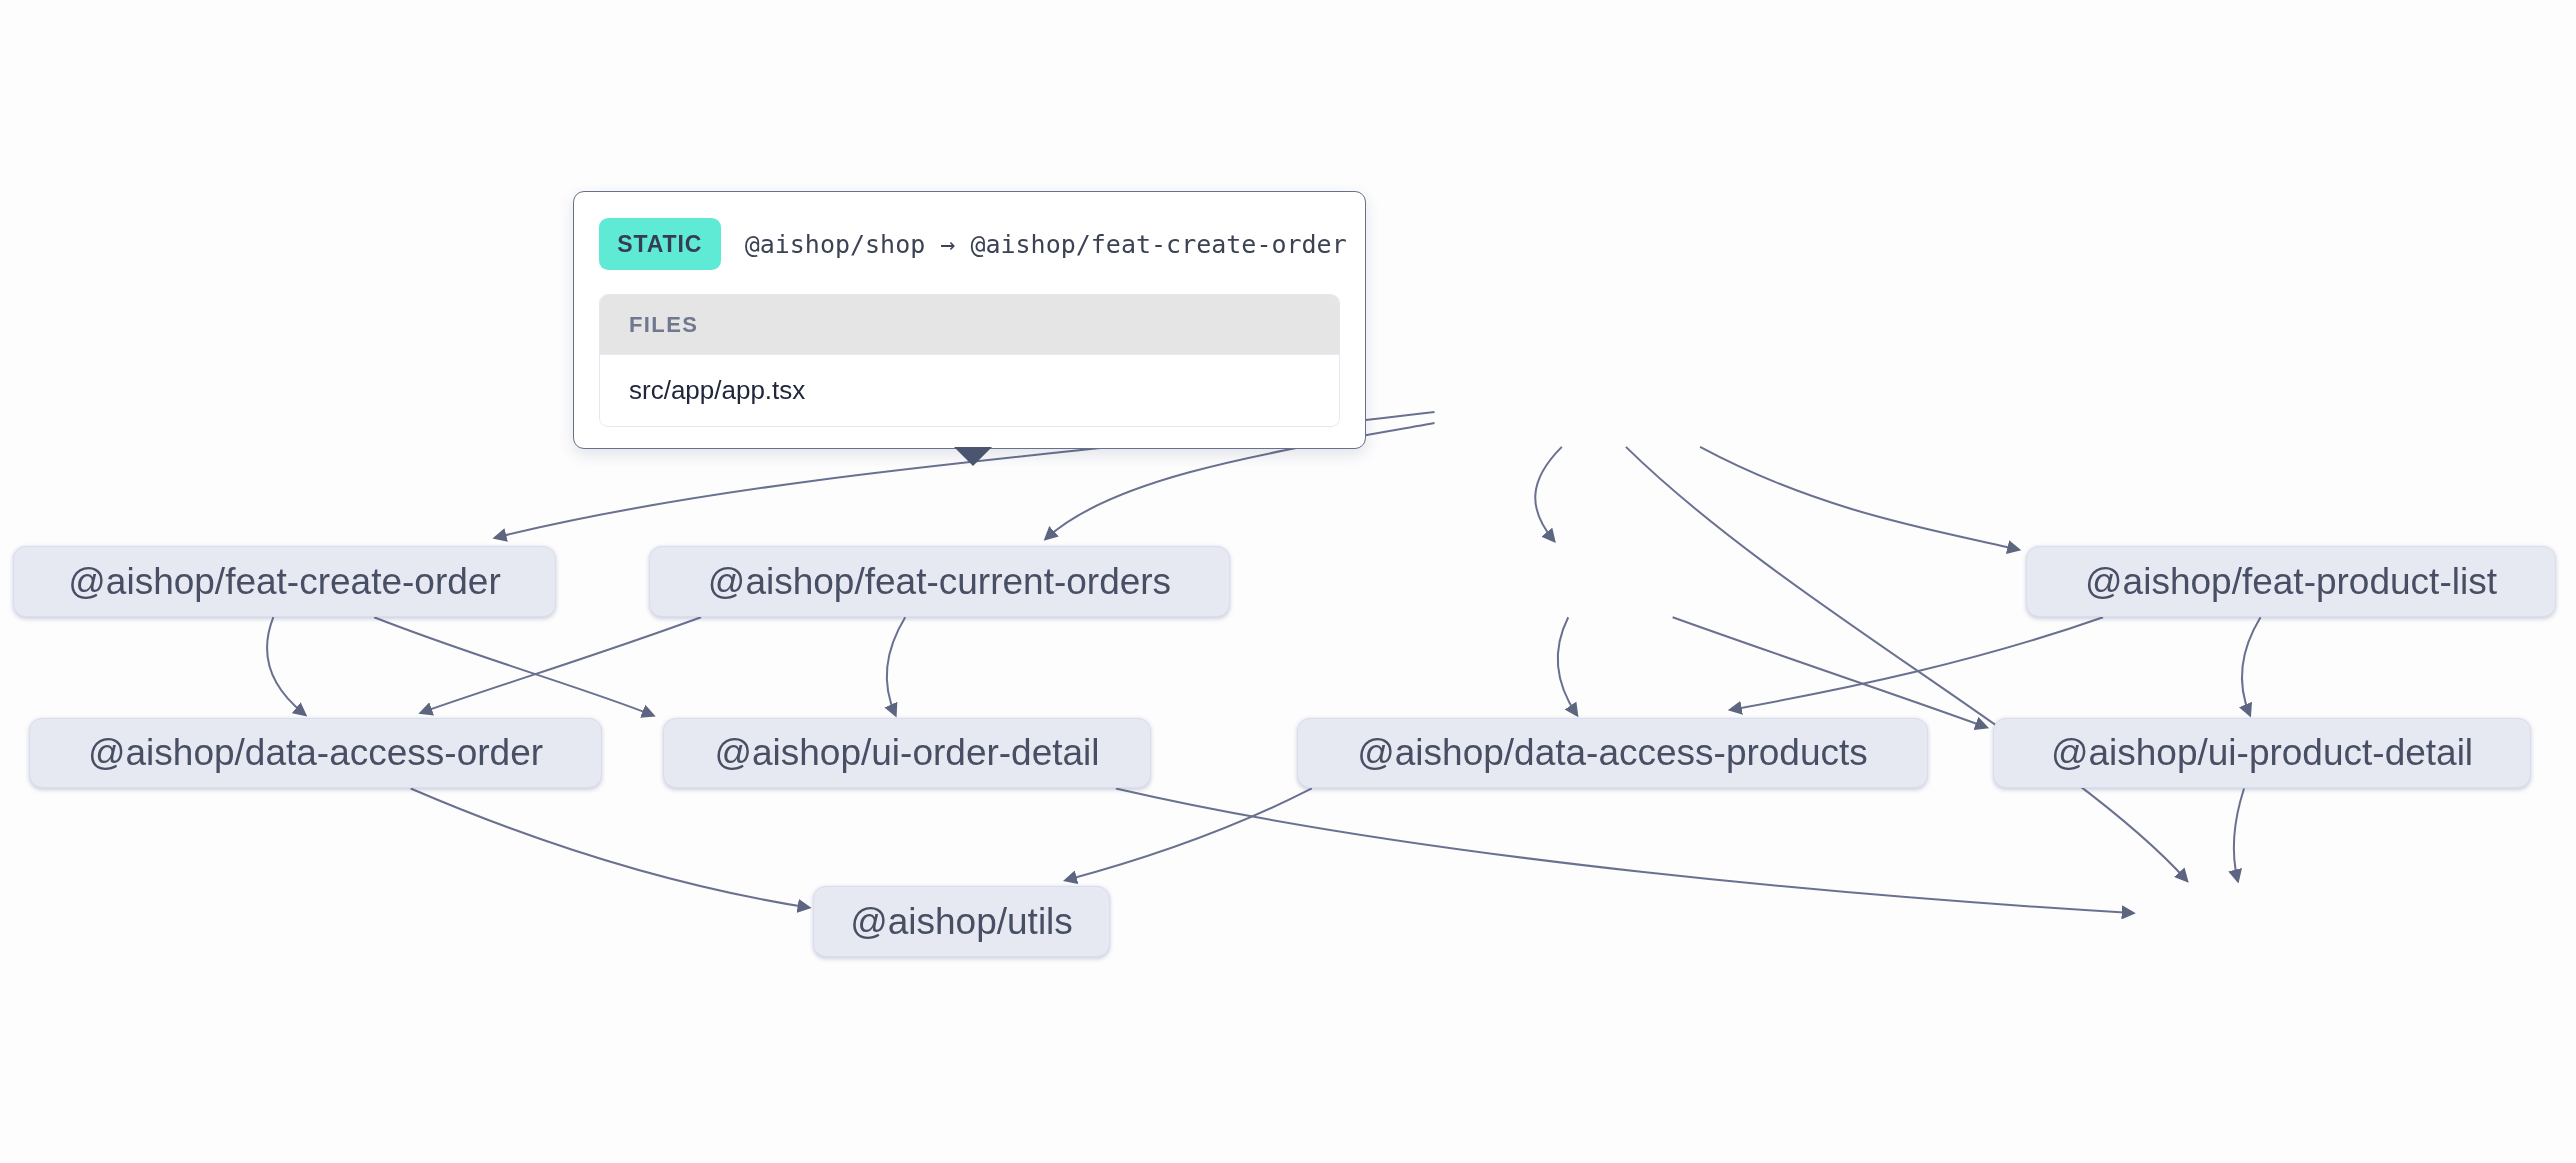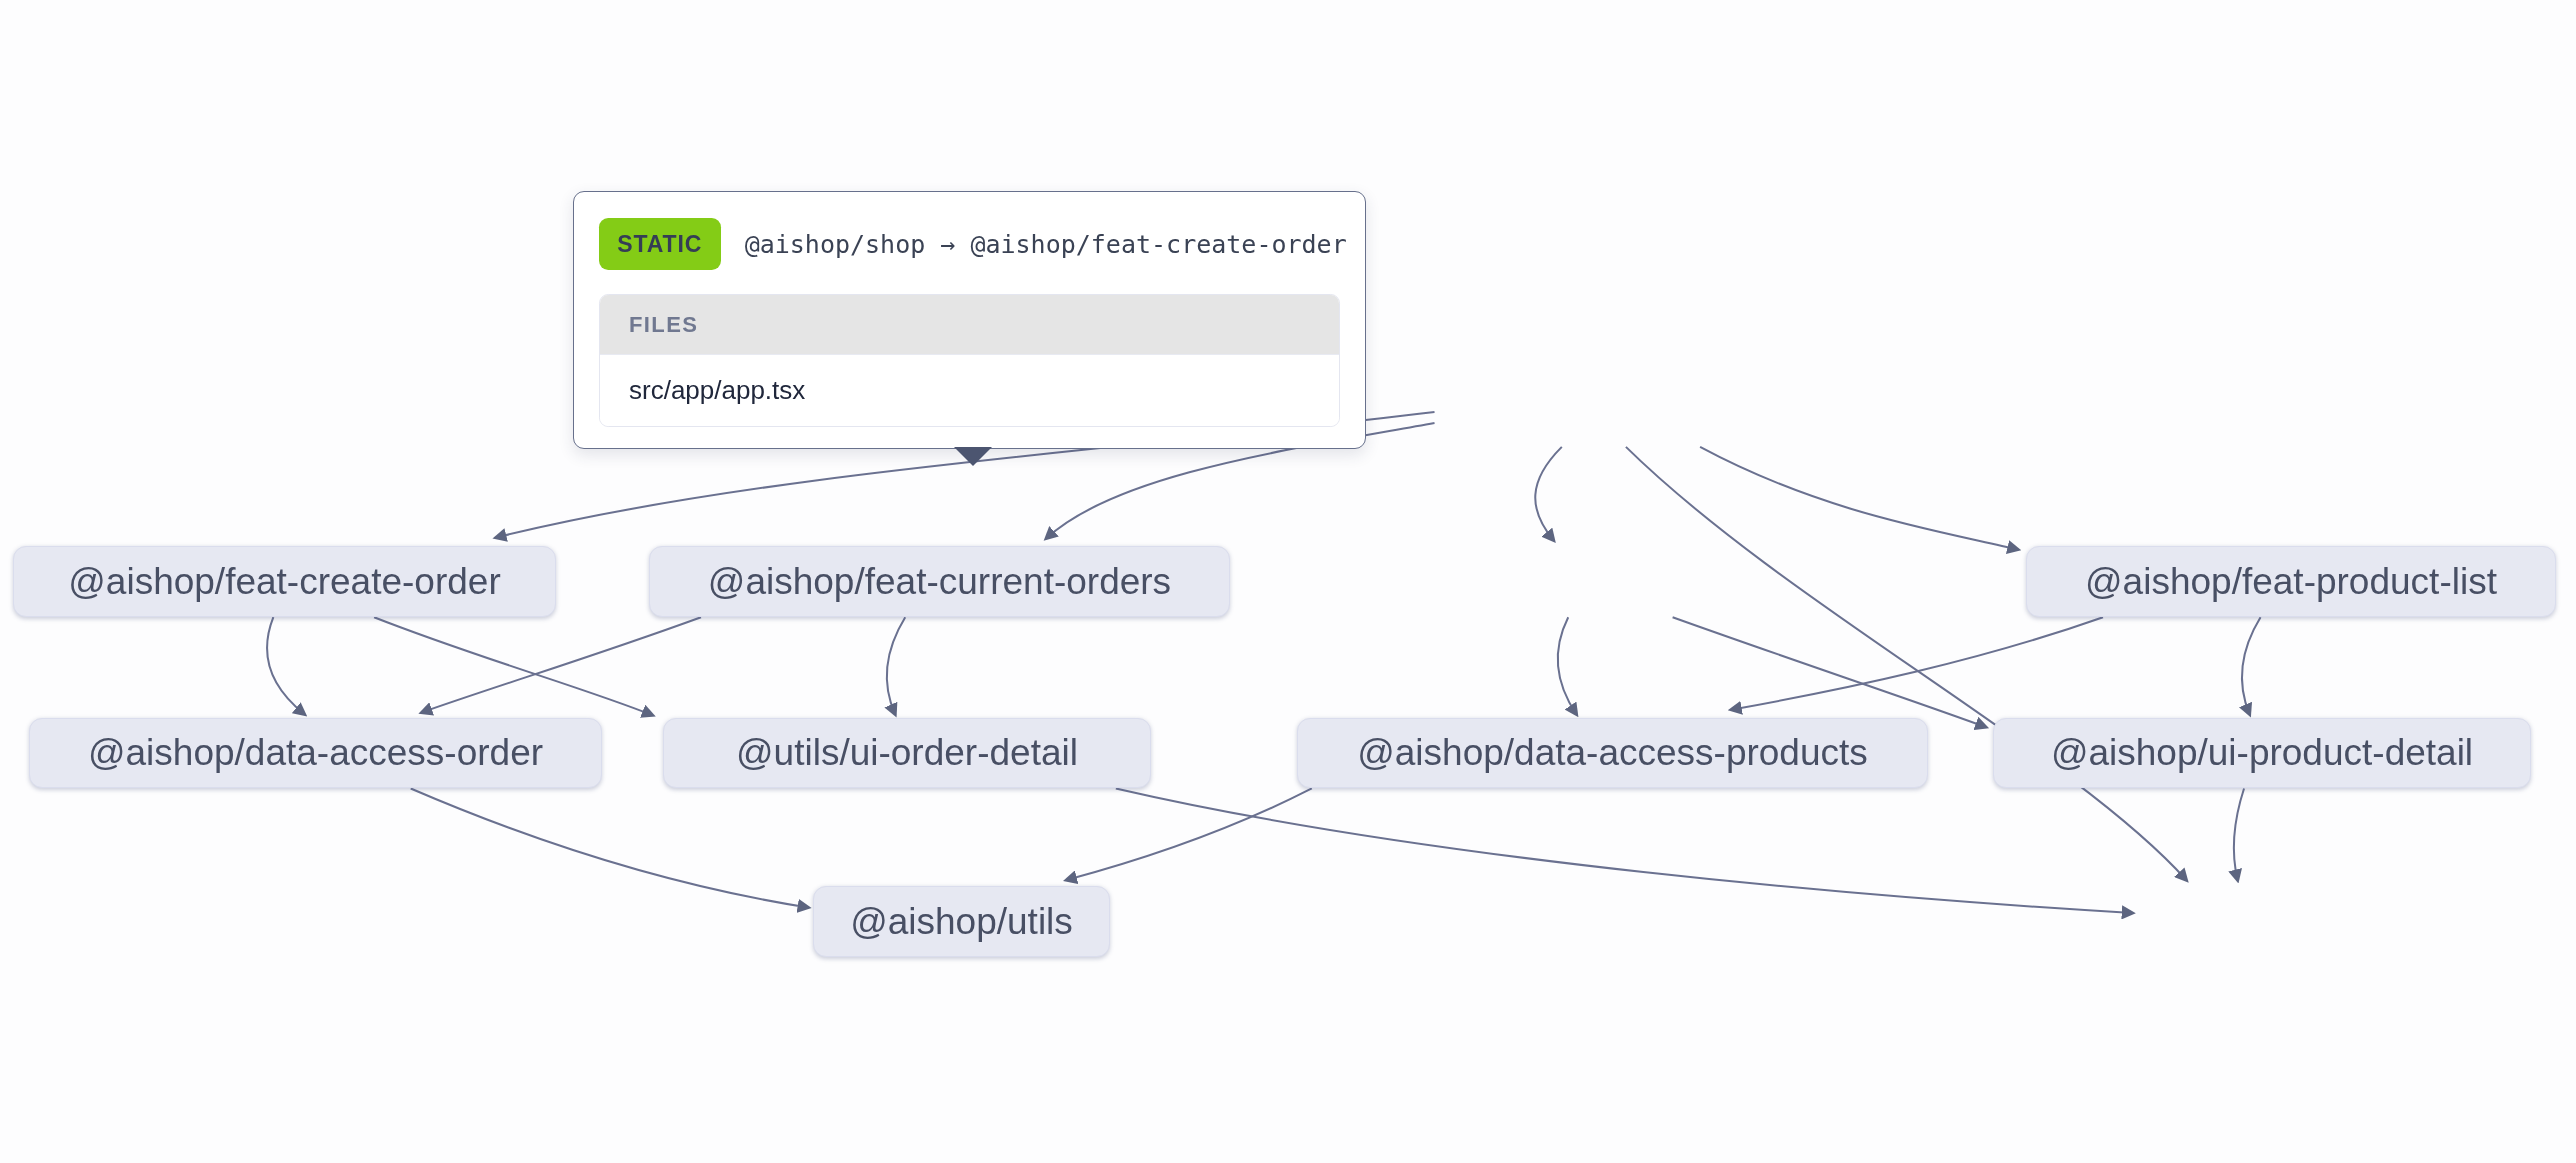--- a/index.html
+++ b/index.html
@@ -65,21 +65,21 @@
     border-right: 19px solid transparent;
     border-top: 19px solid #4c5570;
   }
   .tooltip-header {
     display: flex;
     align-items: center;
     gap: 24px;
     padding: 26px 25px 18.3px 25px;
   }
   .type-badge {
-    background: #84cc16;
+    background: #5eead4;
     color: #353d55;
     font-size: 23px;
     font-weight: 700;
     letter-spacing: 0.9px;
     padding: 14.7px 18.3px;
     border-radius: 9.2px;
     line-height: 1;
   }
   .tooltip-title {
     font-family: "DejaVu Sans Mono", monospace;
@@ -136,21 +136,21 @@
     <path class="edge" marker-end="url(#arrow)" d="M 448 861 C 620 935 762 972 882 991"></path>
     <path class="edge" marker-end="url(#arrow)" d="M 1432 861 C 1340 908 1250 938 1164 961"></path>
     <path class="edge" marker-end="url(#arrow)" d="M 1218 861 C 1560 940 2042 980 2328 997"></path>
     <path class="edge" marker-end="url(#arrow)" d="M 2450 861 C 2438 898 2436 932 2443 961"></path>
   </svg>
 
   <div class="node" style="left:13px;   top:546px;  width:543px; height:71px;">@aishop/feat-create-order</div>
   <div class="node" style="left:649px;  top:546px;  width:581px; height:71px;">@aishop/feat-current-orders</div>
   <div class="node" style="left:2026px; top:546px;  width:530px; height:71px;">@aishop/feat-product-list</div>
   <div class="node" style="left:29px;   top:718px;  width:573px; height:70px;">@aishop/data-access-order</div>
-  <div class="node" style="left:663px;  top:718px;  width:488px; height:70px;">@utils/ui-order-detail</div>
+  <div class="node" style="left:663px;  top:718px;  width:488px; height:70px;">@aishop/ui-order-detail</div>
   <div class="node" style="left:1297px; top:718px;  width:631px; height:70px;">@aishop/data-access-products</div>
   <div class="node" style="left:1993px; top:718px;  width:538px; height:70px;">@aishop/ui-product-detail</div>
   <div class="node" style="left:813px;  top:886px;  width:297px; height:71px;">@aishop/utils</div>
 
   <div id="tooltip">
     <div class="tooltip-header">
       <span class="type-badge">STATIC</span>
       <span class="tooltip-title">@aishop/shop → @aishop/feat-create-order</span>
     </div>
     <div class="files-box">

